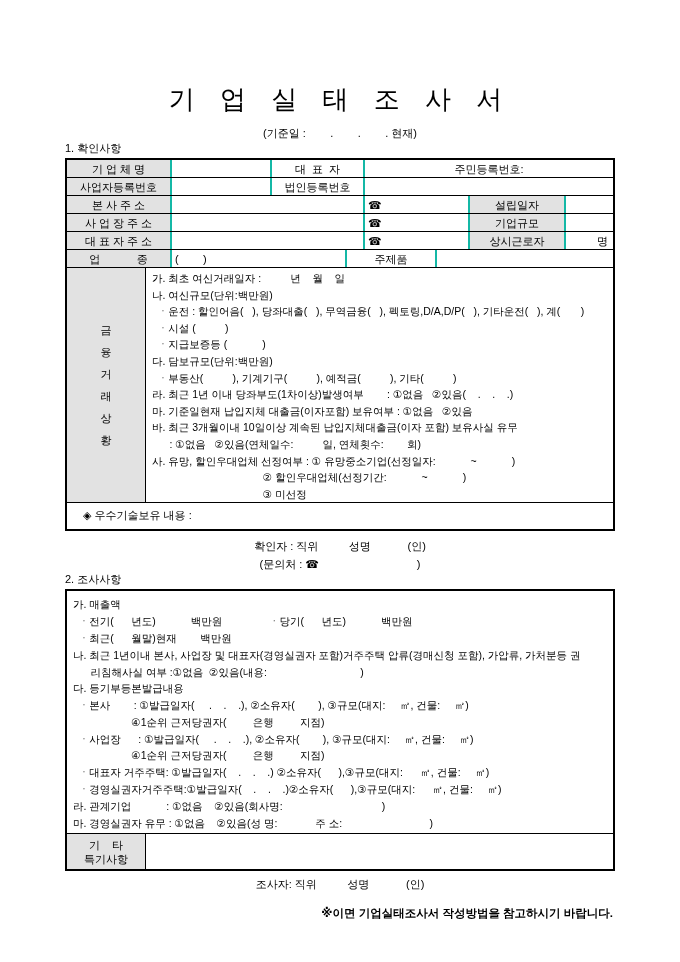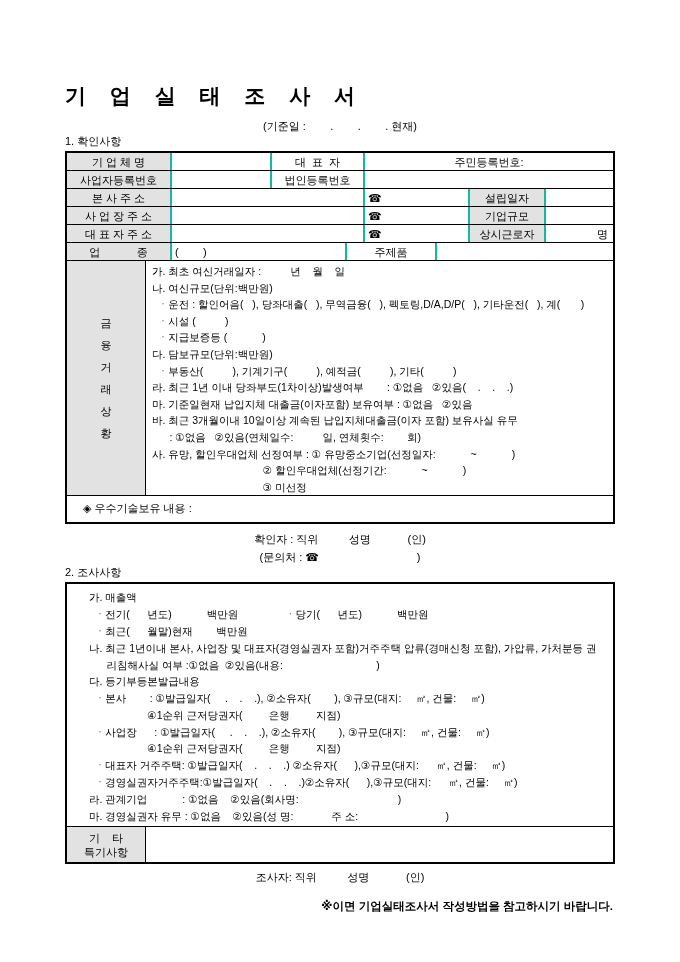--- a/index.html
+++ b/index.html
@@ -1,42 +1,42 @@
 <!DOCTYPE html>
 <html><head>
 <meta charset="utf-8">
 <style>
   * { margin:0; padding:0; box-sizing:border-box; }
   html,body { background:#ffffff; }
   body { font-family:"Liberation Sans","DejaVu Sans",sans-serif; color:#000; }
   .page{ width:680px; height:962px; padding:82px 65px 0 65px; overflow:hidden; background:#fff; position:relative;}
-  .title{ font-size:21px; font-weight:bold; text-align:left; letter-spacing:9px; white-space:pre;}
+  .title{ font-size:26px; font-weight:normal; text-align:center; letter-spacing:9px; white-space:pre;}
   .subtitle{ font-size:11px; text-align:center; margin-top:9px; white-space:pre;}
   .sec-heading{ font-size:11px; margin-bottom:2px; white-space:pre;}
   
   .tbl{ width:550px; border:2px solid #000; }
   .t1-row{ display:flex; height:18px; line-height:16px; border-bottom:1px solid #000; font-size:11px; align-items:center;}
   .t1-row .c{ height:100%; border-right:2px solid #14b8a6; display:flex; align-items:center; white-space:pre; overflow:hidden;}
   .t1-row .c:last-child{ border-right:none; }
   .c.lab{ background:#e2e2e2; justify-content:center; }
   .c.center{ justify-content:center; }
   .c.left{ justify-content:flex-start; padding-left:3px; }
   .c.right{ justify-content:flex-end; padding-right:5px; }
   .w105{width:105px;} .w100{width:100px;} .w93{width:93px;} .fl{flex:1;}
-  .w193{width:193px;} .w72{width:76px;}
+  .w193{width:193px;} .w72{width:96px;}
   .w175{width:175px;} .w90{width:90px;}
   .fin-row{ display:flex; min-height:234px; }
   .side-col{ width:79px; background:#e2e2e2; border-right:1px solid #000; display:flex; flex-direction:column; justify-content:center; align-items:center; gap:7px; font-size:11px;}
   .fin-lines{ flex:1; padding:2px 0 0 6px; overflow:hidden;}
   .line{ font-size:10.5px; line-height:16.6px; white-space:pre; overflow:hidden;}
   .tech-row{ border-top:1px solid #000; font-size:11px; padding:5px 6px 6px 16px; white-space:pre;}
   
   .center-line{ text-align:center; font-size:11px; margin-top:8px; white-space:pre;}
   
-  .t2-lines{ padding:5px 0 2px 22px; overflow:hidden;}
+  .t2-lines{ padding:5px 0 2px 6px; overflow:hidden;}
   .t2-lines .line{ line-height:16.8px; }
   .etc-row{ display:flex; border-top:1px solid #000; height:36px;justify-content:space-between;}
   .etc-label{ width:79px; background:#e2e2e2; border-right:1px solid #000; display:flex; flex-direction:column; justify-content:center; align-items:center; font-size:11px; line-height:14px; white-space:pre;}
   .etc-value{ flex:1; }
   .footnote{ text-align:right; font-size:11.5px; font-weight:bold; margin-top:14px; white-space:pre; padding-right:2px;}
 </style>
 </head>
 <body>
 
 <div class="page">

